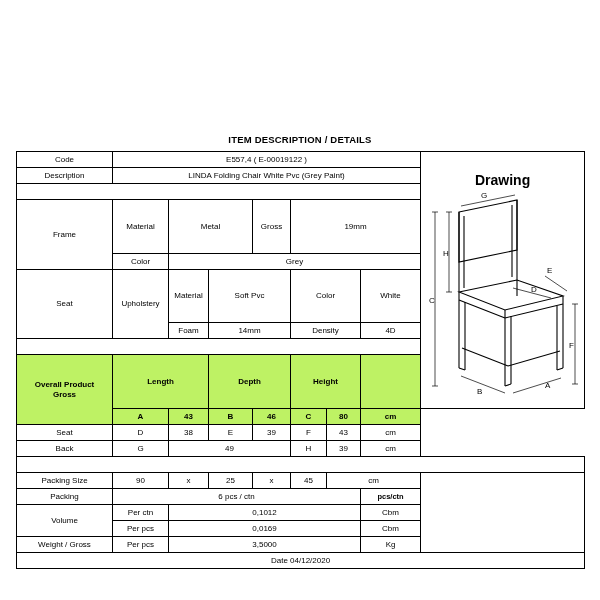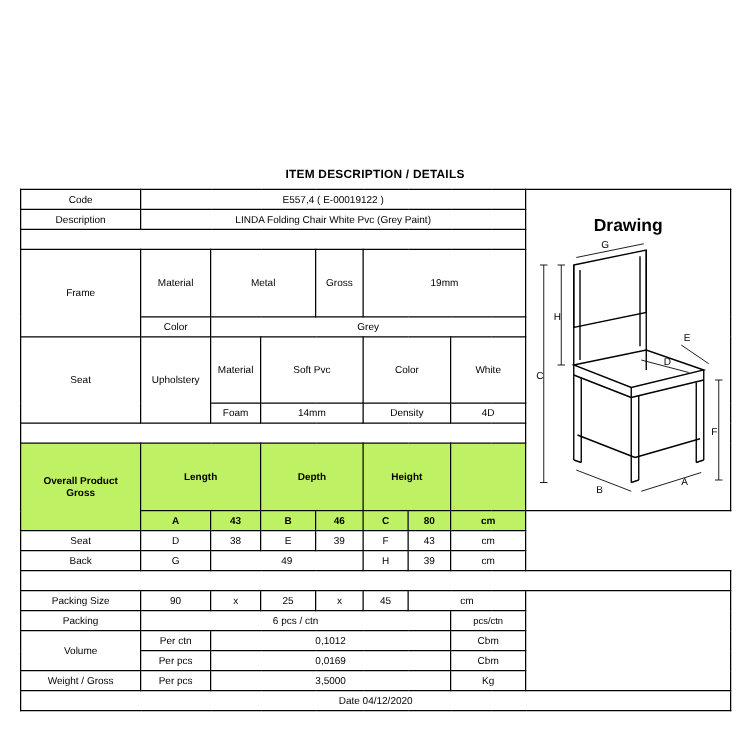--- a/index.html
+++ b/index.html
@@ -69,21 +69,21 @@
     padding-top: 20px;
   }
   .drawing-wrap {
     position: relative;
     width: 100%;
     height: 100%;
   }
   svg.chairsvg {
     display: block;
   }
-  .tiny { font-size: 7.5px; }
+  .tiny { font-size: 7.5px; font-weight: bold; }
   .date-row td {
     height: 14px;
   }
   .spacer td { border: none; height: 5px; }
 </style>
 </head>
 <body>
 
 <div class="page">
   <div class="sheet">

